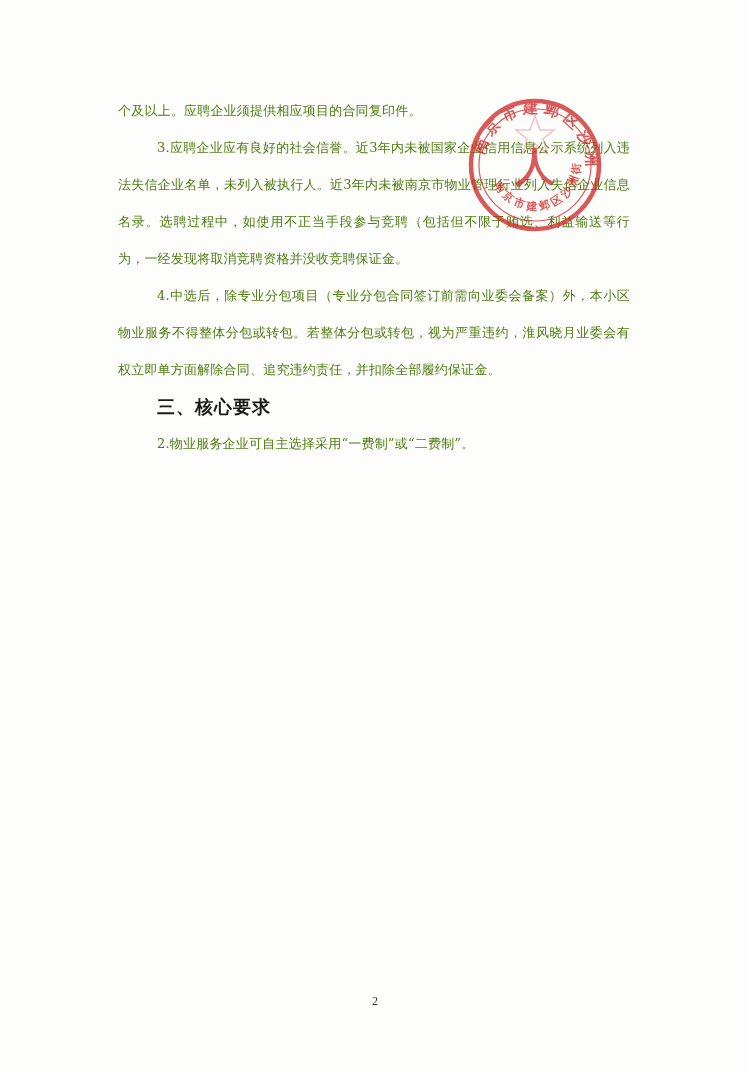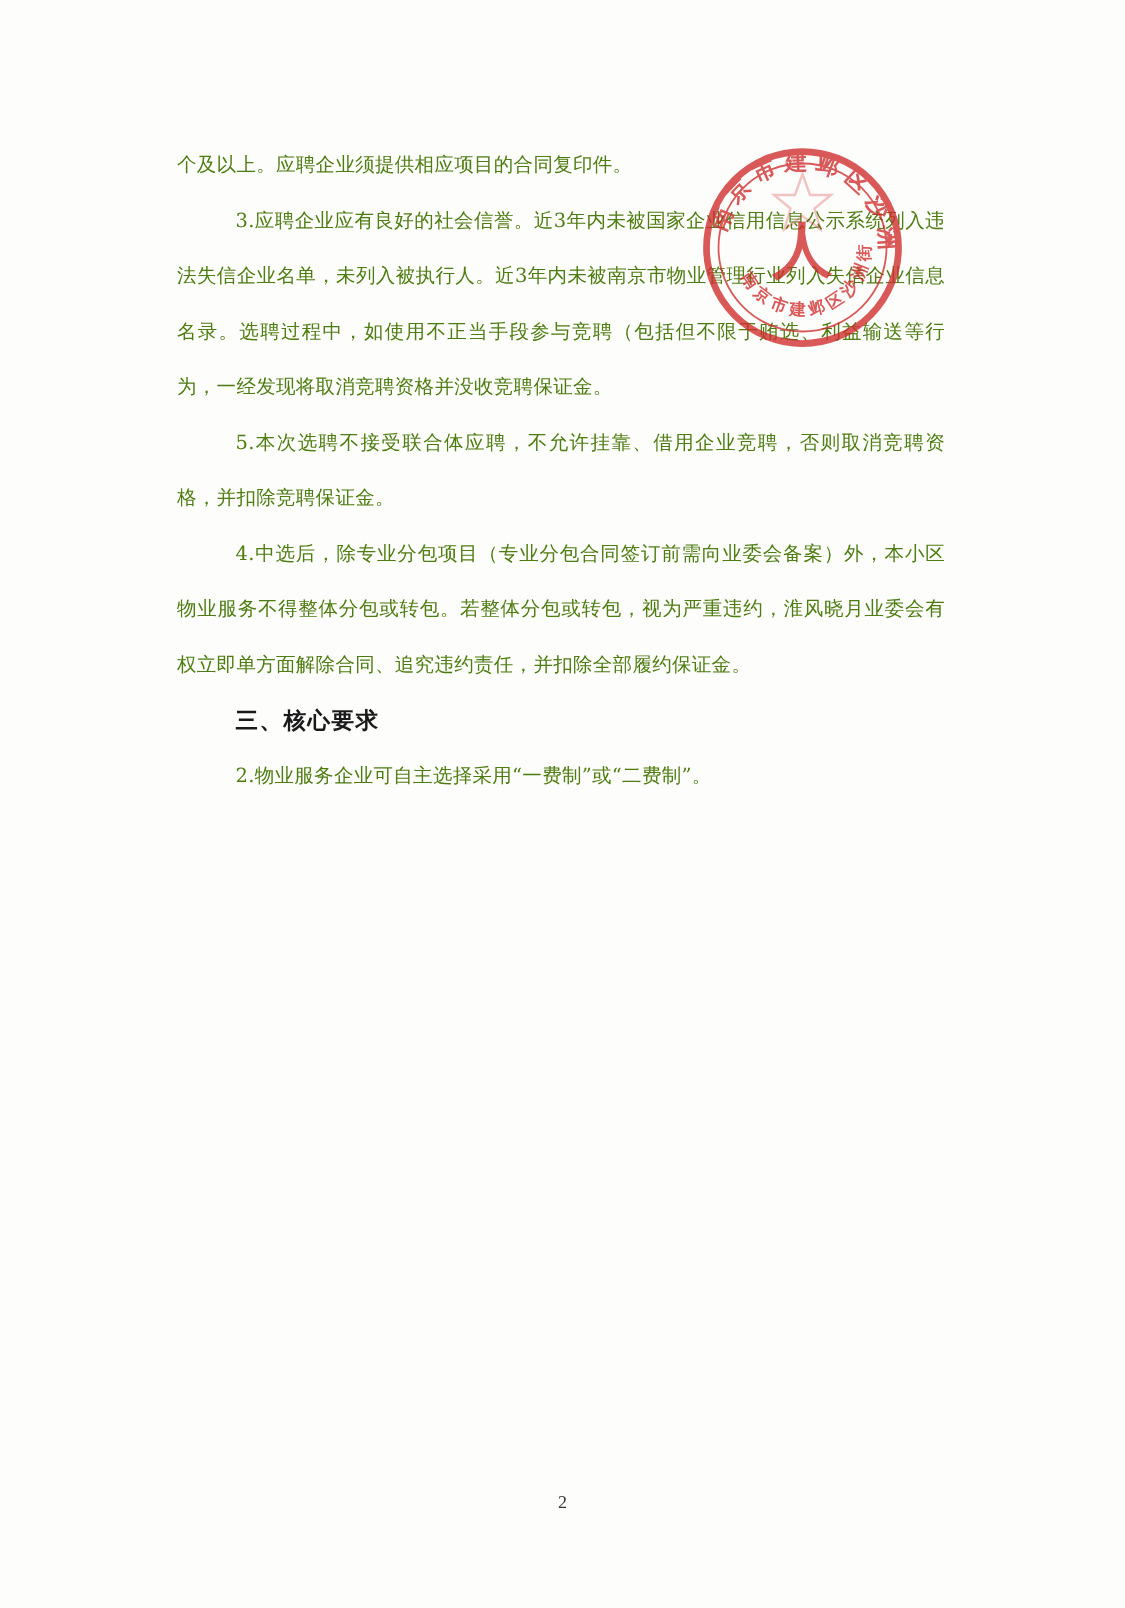--- a/index.html
+++ b/index.html
@@ -29,21 +29,21 @@
     font-size: 13px;
     line-height: 37px;
     letter-spacing: 0.2px;
     text-align: justify;
     text-justify: inter-ideograph;
     margin: 0;
     color: #4d7c0f;
   }
   .indent { text-indent: 39px; }
   .heading {
-    font-size: 15px;
+    font-size: 18px;
     line-height: 37px;
     font-weight: bold;
     text-indent: 39px;
     margin: 0;
     letter-spacing: 1px;
   }
   .b { font-weight: bold; }
   .page-num {
     position: absolute;
     left: 0;
@@ -72,21 +72,20 @@
   }
 </style>
 </head>
 <body>
 
 <div id="page">
 
   <div id="doc-body">
       <p class="para"><span>个及以上。应聘企业须提供相应项目的合同复印件。</span></p>
       <p class="para indent"><span>3.应聘企业应有良好的社会信誉。近3年内未被国家企业信用信息公示系统列入违法失信企业名单，未列入被执行人。近3年内未被南京市物业管理行业列入失信企业信息名录。选聘过程中，如使用不正当手段参与竞聘（包括但不限于贿选、利益输送等行为，一经发现将取消竞聘资格并没收竞聘保证金。</span></p>
-      <p class="para indent"><span>5.本次选聘不接受联合体应聘，不允许挂靠、借用企业竞聘，否则取消竞聘资格，并扣除竞聘保证金。</span></p>
       <p class="para indent"><span>4.中选后，除专业分包项目（专业分包合同签订前需向业委会备案）外，本小区物业服务不得整体分包或转包。若整体分包或转包，视为严重违约，淮风晓月业委会有权立即单方面解除合同、追究违约责任，并扣除全部履约保证金。</span></p>
       <div class="heading">三、核心要求</div>
       <p class="para indent"><span>2.物业服务企业可自主选择采用“一费制”或“二费制”。</span></p>
     </div>
 
   <div id="seal">
     <svg width="138" height="138" viewBox="0 0 138 138" xmlns="http://www.w3.org/2000/svg">
       <defs>
         <path id="arcTop" d="M 17,69 A 52,52 0 1 1 121,69"></path>
         <path id="arcBottom" d="M 24,69 A 45,45 0 1 0 114,69"></path>

